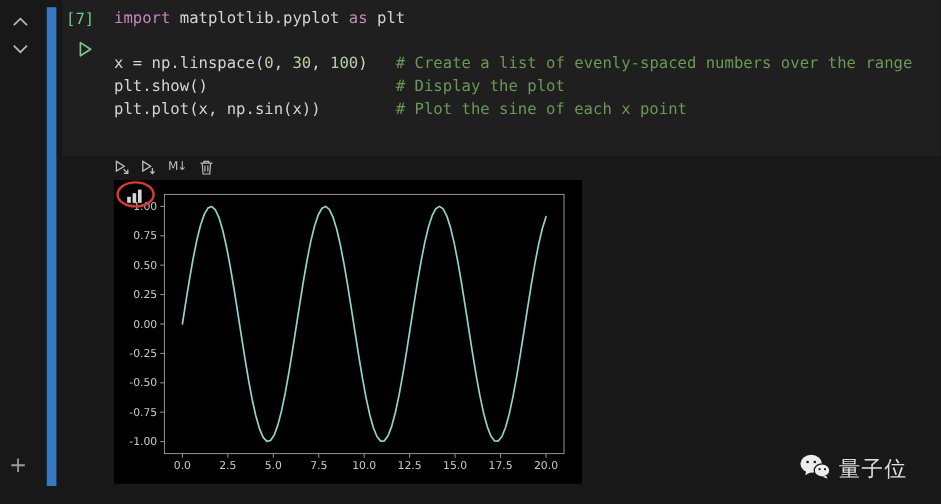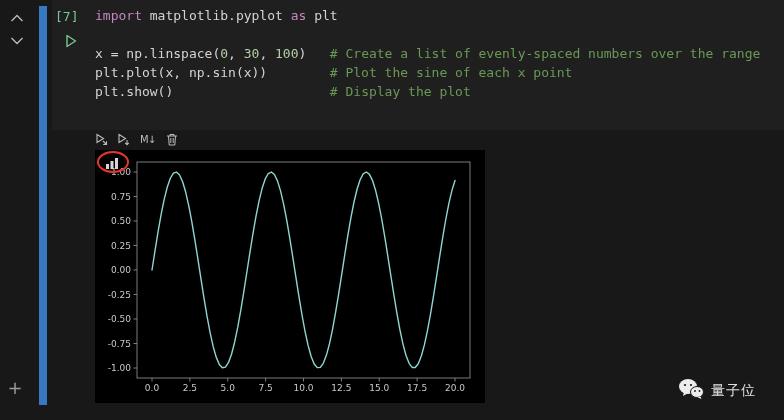--- a/index.html
+++ b/index.html
@@ -27,21 +27,21 @@
   .cell-toolbar{position:absolute;left:94px;top:131px;height:17px;display:flex;align-items:center;gap:8px;}
   .tb-icon{width:14px;height:14px;cursor:pointer;display:flex;align-items:center;justify-content:center;}
   .tb-md{font-size:10px;color:#bdbdbd;font-family:"DejaVu Sans",sans-serif;cursor:pointer;
          letter-spacing:-1px;padding:0 2px;}
   .output{position:absolute;left:95px;top:150px;width:390px;height:253px;background:#000;}
   .mime-btn{position:absolute;left:97px;top:151px;width:32px;height:22px;cursor:pointer;}
   .red-ellipse{position:absolute;left:0;top:0;width:32px;height:22px;border:2px solid #e0382e;
                border-radius:50%;}
   .mime-glyph{position:absolute;left:8px;top:4px;}
   .watermark{position:absolute;right:28px;bottom:16px;display:flex;align-items:center;gap:7px;}
-  .wm-text{font-size:14px;color:#e0e0e0;letter-spacing:1px;}
+  .wm-text{font-size:18px;color:#e0e0e0;letter-spacing:1px;}
 </style>
 </head>
 <body>
 
 <div class="stage">
 
   <div class="code-bg"></div>
 
   <div class="focus-bar"></div>
 
@@ -63,22 +63,22 @@
   <div class="run-btn">
     <svg width="14" height="14" viewBox="0 0 14 14">
         <path d="M3 1.5 L11.5 7 L3 12.5 Z" fill="none" stroke="#73c991" stroke-width="1.4" stroke-linejoin="round"></path>
       </svg>
   </div>
 
   <div class="code-area" id="code-area">
       <div class="code-line"><span class="tok kw">import</span><span class="tok id"> matplotlib.pyplot</span><span class="tok kw"> as</span><span class="tok id"> plt</span></div>
       <div class="code-line">&nbsp;</div>
       <div class="code-line"><span class="tok id">x = np.linspace(</span><span class="tok num">0</span><span class="tok id">, </span><span class="tok num">30</span><span class="tok id">, </span><span class="tok num">100</span><span class="tok id">)</span><span class="tok id">   </span><span class="tok com"># Create a list of evenly-spaced numbers over the range</span></div>
+      <div class="code-line"><span class="tok id">plt.show()</span><span class="tok id">                    </span><span class="tok com"># Display the plot</span></div>
       <div class="code-line"><span class="tok id">plt.plot(x, np.sin(x))</span><span class="tok id">        </span><span class="tok com"># Plot the sine of each x point</span></div>
-      <div class="code-line"><span class="tok id">plt.show()</span><span class="tok id">                    </span><span class="tok com"># Display the plot</span></div>
     </div>
 
   <div class="cell-toolbar">
     <div class="tb-icon">
       <svg width="13" height="13" viewBox="0 0 13 13">
           <path d="M2 1.5 L8.5 5.5 L2 9.5 Z" fill="none" stroke="#bdbdbd" stroke-width="1.1"></path>
           <path d="M8 8 L11.5 11.5 M11.5 8.2 V11.5 H8.2" fill="none" stroke="#bdbdbd" stroke-width="1.1"></path>
         </svg>
     </div>
     <div class="tb-icon">

